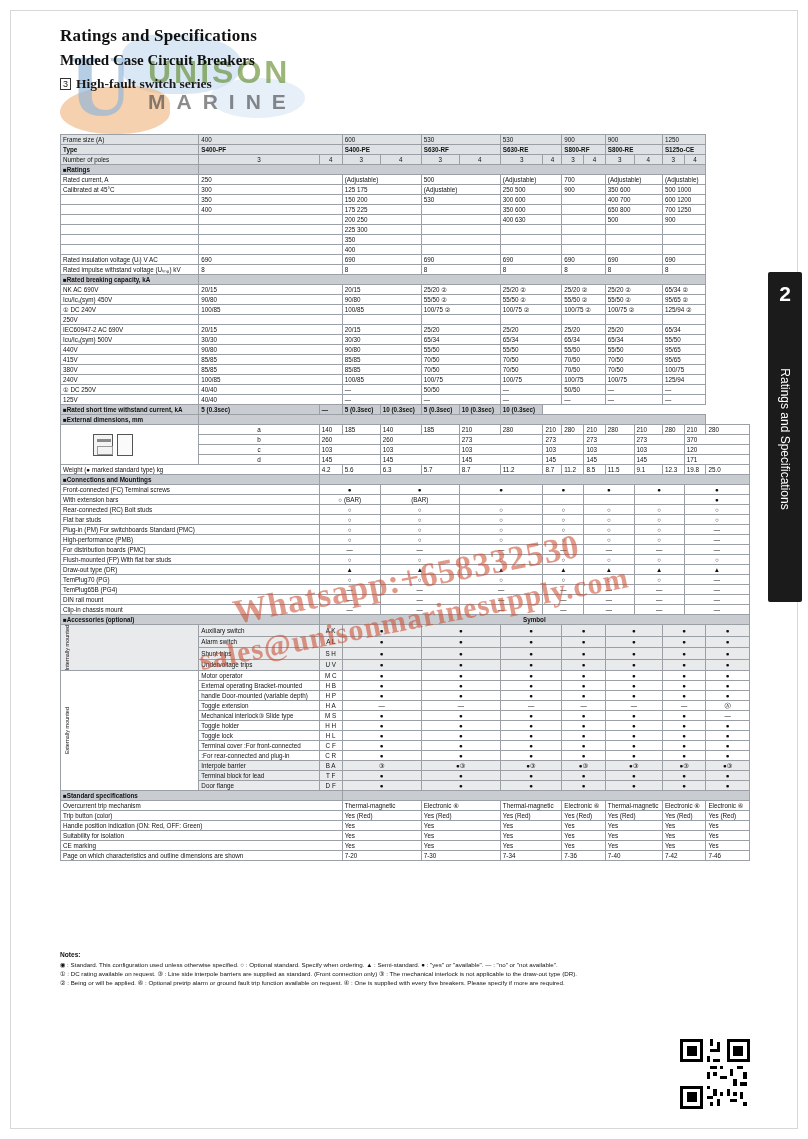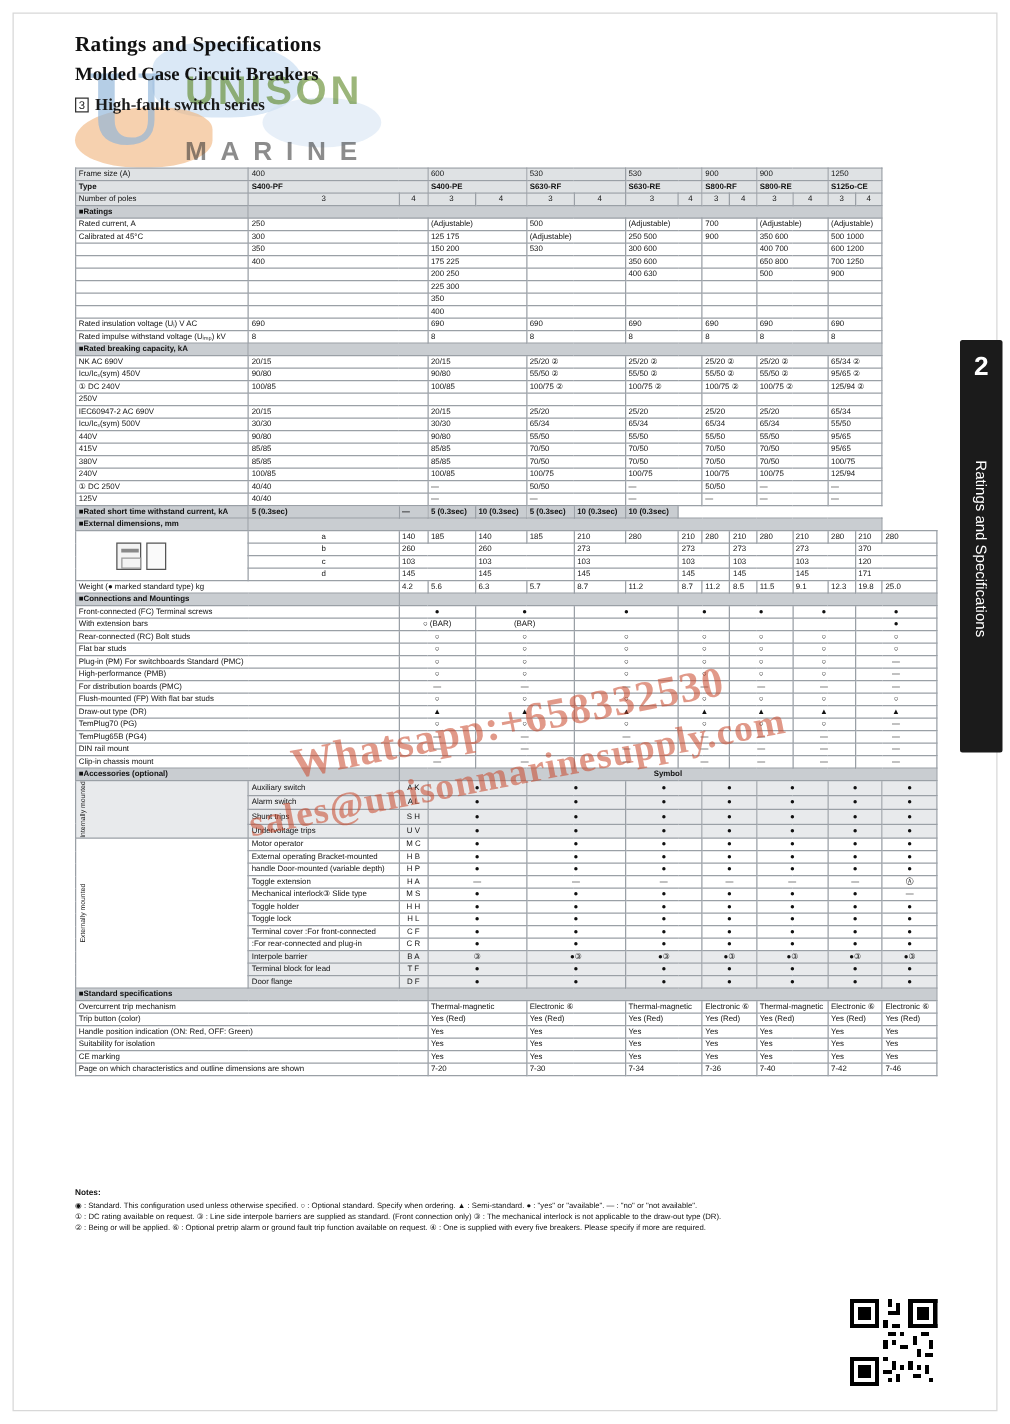--- a/index.html
+++ b/index.html
@@ -41,21 +41,21 @@
   .wm-logo .bigU {
     position:absolute; left:10px; top:8px; font-size:86px; color:#8fb4d9;
     opacity:.65; font-family:"Liberation Serif", serif; font-weight:bold;
   }
   .wm-logo .unison {
     position:absolute; left:88px; top:26px; font-size:32px; letter-spacing:3px;
     color:#4d7c0f; opacity:.55; font-family:"Liberation Sans", sans-serif; font-weight:bold;
   }
   .wm-logo .marine {
     position:absolute; left:88px; top:62px; font-size:21px; letter-spacing:11px;
-    color:#2f2f2f; opacity:.55; font-family:"Liberation Sans", sans-serif; font-weight:bold;margin-top:20px;
+    color:#2f2f2f; opacity:.55; font-family:"Liberation Sans", sans-serif; font-weight:bold;
   }
   .wm-logo .blob1 {
     position:absolute; left:62px; top:6px; width:120px; height:60px;
     background:#bcd6ee; opacity:.55; border-radius:40% 60% 55% 45%;
   }
   .wm-logo .blob2 {
     position:absolute; left:0px; top:58px; width:110px; height:48px;
     background:#f0b27a; opacity:.6; border-radius:60% 40% 50% 50%;
   }
   .wm-logo .blob3 {

